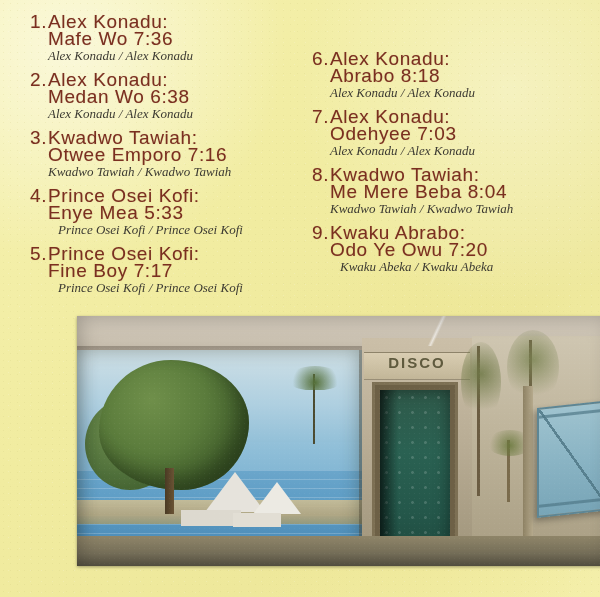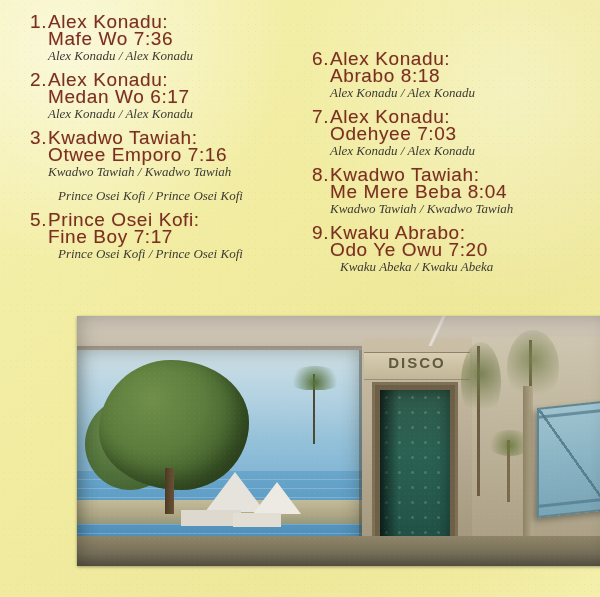--- a/index.html
+++ b/index.html
@@ -348,34 +348,38 @@
         <div class="track-title">
           <span class="track-line1"><span class="track-num">1.</span><span>Alex Konadu:</span></span>
           <span class="track-line2">Mafe Wo 7:36</span>
         </div>
         <div class="credit">Alex Konadu / Alex Konadu</div>
       </div>
 
       <div class="track">
         <div class="track-title">
           <span class="track-line1"><span class="track-num">2.</span><span>Alex Konadu:</span></span>
-          <span class="track-line2">Medan Wo 6:17</span>
+          <span class="track-line2">Medan Wo 6:38</span>
         </div>
         <div class="credit">Alex Konadu / Alex Konadu</div>
       </div>
 
       <div class="track">
         <div class="track-title">
           <span class="track-line1"><span class="track-num">3.</span><span>Kwadwo Tawiah:</span></span>
           <span class="track-line2">Otwee Emporo 7:16</span>
         </div>
         <div class="credit">Kwadwo Tawiah / Kwadwo Tawiah</div>
       </div>
 
       <div class="track">
+        <div class="track-title">
+          <span class="track-line1"><span class="track-num">4.</span><span>Prince Osei Kofi:</span></span>
+          <span class="track-line2">Enye Mea 5:33</span>
+        </div>
         <div class="credit indent-more">Prince Osei Kofi / Prince Osei Kofi</div>
       </div>
 
       <div class="track">
         <div class="track-title">
           <span class="track-line1"><span class="track-num">5.</span><span>Prince Osei Kofi:</span></span>
           <span class="track-line2">Fine Boy 7:17</span>
         </div>
         <div class="credit indent-more">Prince Osei Kofi / Prince Osei Kofi</div>
       </div>

